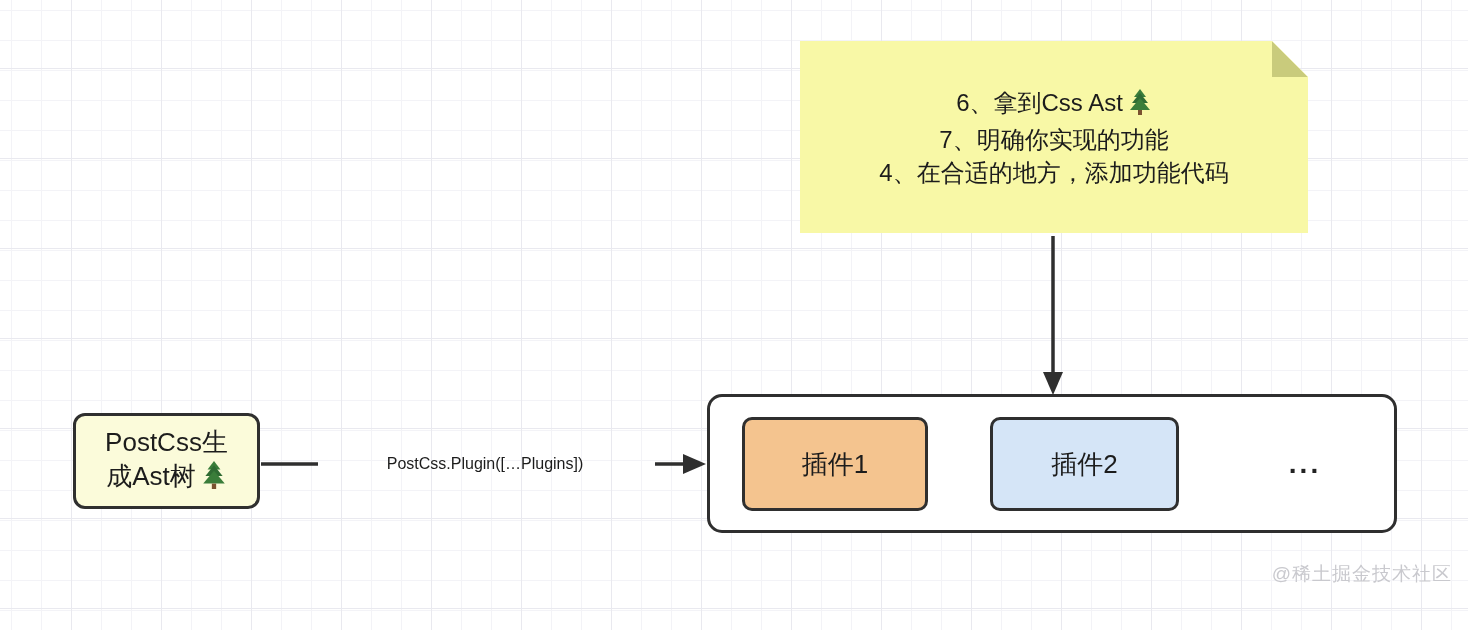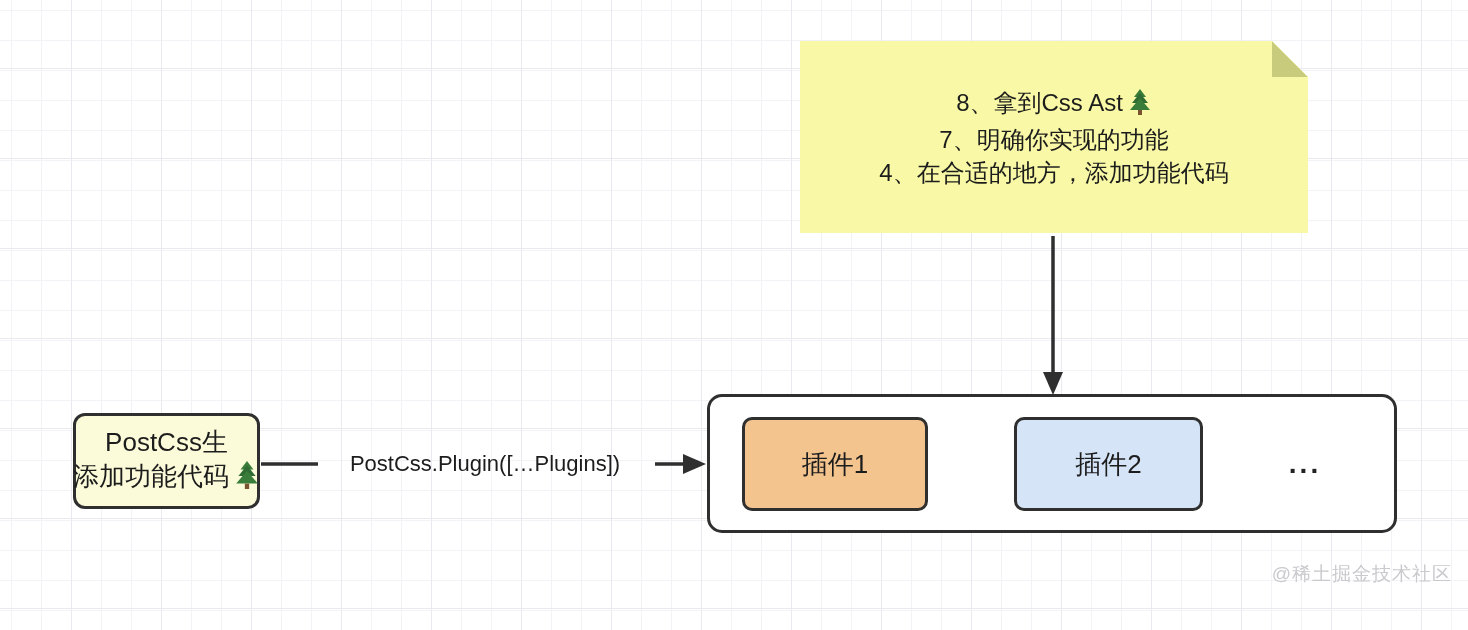--- a/index.html
+++ b/index.html
@@ -43,36 +43,36 @@
     position:absolute;left:73px;top:413px;width:187px;height:96px;
     background:#FBFBDA;border:3.5px solid #2F2F2F;border-radius:12px;
     display:flex;flex-direction:column;justify-content:center;align-items:center;
     text-align:center;
   }
   .source-line{font-size:26px;line-height:34px;white-space:nowrap;}
 
   
   .flow-label{
     position:absolute;left:485px;top:464px;transform:translate(-50%,-50%);
-    font-size:22px;white-space:nowrap;color:#1c1c1c;
+    font-size:16px;white-space:nowrap;color:#1c1c1c;
   }
 
   
   .plugins-container{
     position:absolute;left:707px;top:394px;width:690px;height:139px;
     background:#ffffff;border:3.5px solid #2F2F2F;border-radius:15px;
   }
   .plugin-box{
     position:absolute;top:20px;height:94px;
     border:3.5px solid #2F2F2F;border-radius:10px;
     display:flex;justify-content:center;align-items:center;
     font-size:26px;white-space:nowrap;
   }
   .plugin-1{left:32px;width:186px;background:#F4C48F;}
-  .plugin-2{left:304px;width:189px;background:#D5E5F7;}
+  .plugin-2{left:280px;width:189px;background:#D5E5F7;}
   .ellipsis{
     position:absolute;left:520px;top:20px;width:150px;height:94px;
     display:flex;justify-content:center;align-items:center;
     font-size:28px;font-weight:700;letter-spacing:3px;color:#222;
   }
 
   
   .arrows{position:absolute;left:0;top:0;width:1468px;height:630px;pointer-events:none;}
 
   
@@ -80,21 +80,21 @@
     position:absolute;right:16px;top:561px;
     font-size:19px;color:#c9c9ce;letter-spacing:1px;white-space:nowrap;
   }
 </style>
 </head>
 <body>
 
 <div class="canvas">
 
   <div class="note">
-    <div class="note-line"><span>8、拿到Css Ast</span><span class="tree"><svg width="24" height="26" viewBox="0 0 24 26">
+    <div class="note-line"><span>6、拿到Css Ast</span><span class="tree"><svg width="24" height="26" viewBox="0 0 24 26">
             <polygon points="12,0 18,8 6,8" fill="#3a7d3a"></polygon>
             <polygon points="12,4 20,14 4,14" fill="#2f6b33"></polygon>
             <polygon points="12,9 22,21 2,21" fill="#3a7d3a"></polygon>
             <rect x="10" y="21" width="4" height="5" fill="#7a5230"></rect>
           </svg></span></div>
     <div class="note-line">7、明确你实现的功能</div>
     <div class="note-line">4、在合适的地方，添加功能代码</div>
   </div>
 
   <svg class="arrows">
@@ -102,21 +102,21 @@
     <line x1="1053" y1="236" x2="1053" y2="374" stroke="#2F2F2F" stroke-width="3.5"></line>
     <polygon points="1043,372 1063,372 1053,395" fill="#2F2F2F"></polygon>
 
     <line x1="261" y1="464" x2="318" y2="464" stroke="#2F2F2F" stroke-width="3.5"></line>
     <line x1="655" y1="464" x2="685" y2="464" stroke="#2F2F2F" stroke-width="3.5"></line>
     <polygon points="683,454 706,464 683,474" fill="#2F2F2F"></polygon>
   </svg>
 
   <div class="source-box">
     <div class="source-line">PostCss生</div>
-    <div class="source-line"><span>添加功能代码</span><span class="tree"><svg width="26" height="28" viewBox="0 0 24 26">
+    <div class="source-line"><span>成Ast树</span><span class="tree"><svg width="26" height="28" viewBox="0 0 24 26">
             <polygon points="12,0 18,8 6,8" fill="#3a7d3a"></polygon>
             <polygon points="12,4 20,14 4,14" fill="#2f6b33"></polygon>
             <polygon points="12,9 22,21 2,21" fill="#3a7d3a"></polygon>
             <rect x="10" y="21" width="4" height="5" fill="#7a5230"></rect>
           </svg></span></div>
   </div>
 
   <div class="flow-label">PostCss.Plugin([…Plugins])</div>
 
   <div class="plugins-container">

